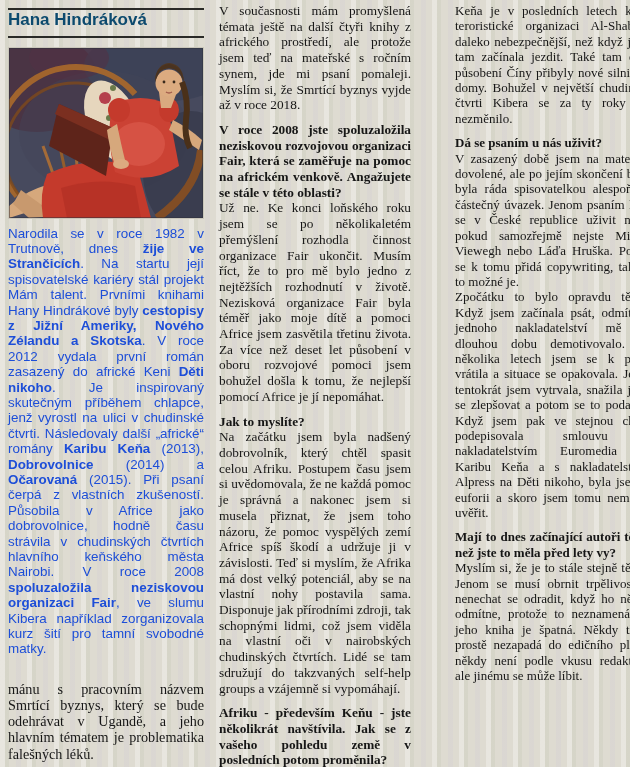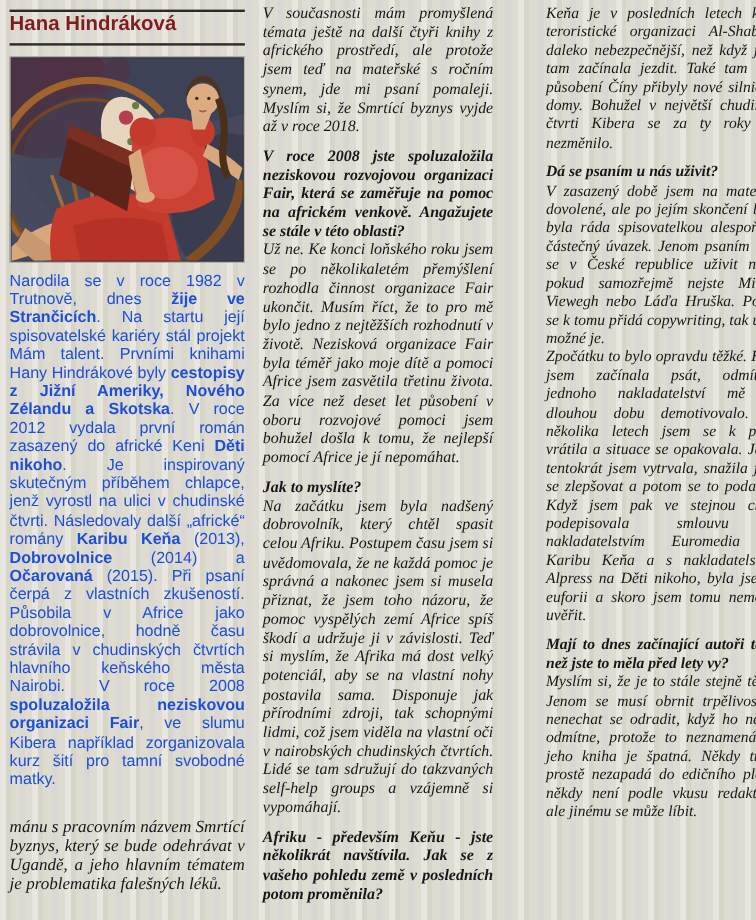--- a/index.html
+++ b/index.html
@@ -34,42 +34,42 @@
   .rule.under{height:1.5px;margin-top:6px;}
 
   .kicker{
     font-family:"Liberation Sans", sans-serif;
     font-weight:bold;font-size:14.5px;line-height:17px;
     margin-top:7px;
   }
   .headline{
     font-family:"Liberation Sans", sans-serif;
     font-weight:bold;font-size:17px;line-height:20px;
-    color:#7f1d1d;
+    color:#0c4a6e;
   }
 
   .photo-frame{
     position:relative;margin-top:9px;
     width:194px;height:170px;
     border:1px solid #c9c6ba;
     background:#474a5e;
   }
   .photo-frame svg{display:block;width:100%;height:100%;}
 
   .bio{
     margin-top:7px;
     font-family:"Liberation Sans", sans-serif;
     font-size:13.4px;line-height:15.4px;
     text-align:justify;color:#1d4ed8;
   }
   .bio b{font-weight:bold;}
 
   .para{
     margin:0;text-align:justify;
-    font-size:13.3px;line-height:15.7px;color:#161616;font-style:italic;
+    font-size:13.3px;line-height:15.7px;color:#161616;
   }
   .para.question{font-weight:bold;margin-top:9px;}
   .col-left .para.continuation{
     margin-top:24px;font-size:14.2px;line-height:16.2px;
   }
   .col-right .para{font-size:13px;line-height:15.4px;}
 </style>
 </head>
 <body>
 

